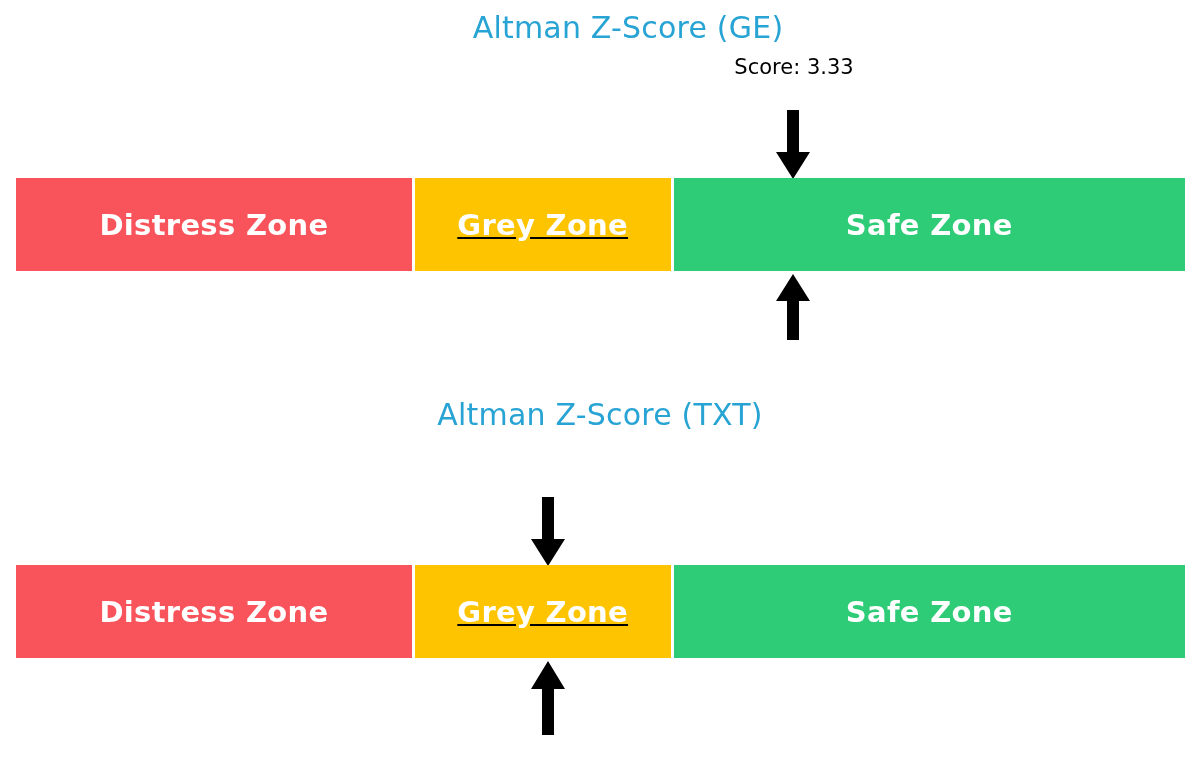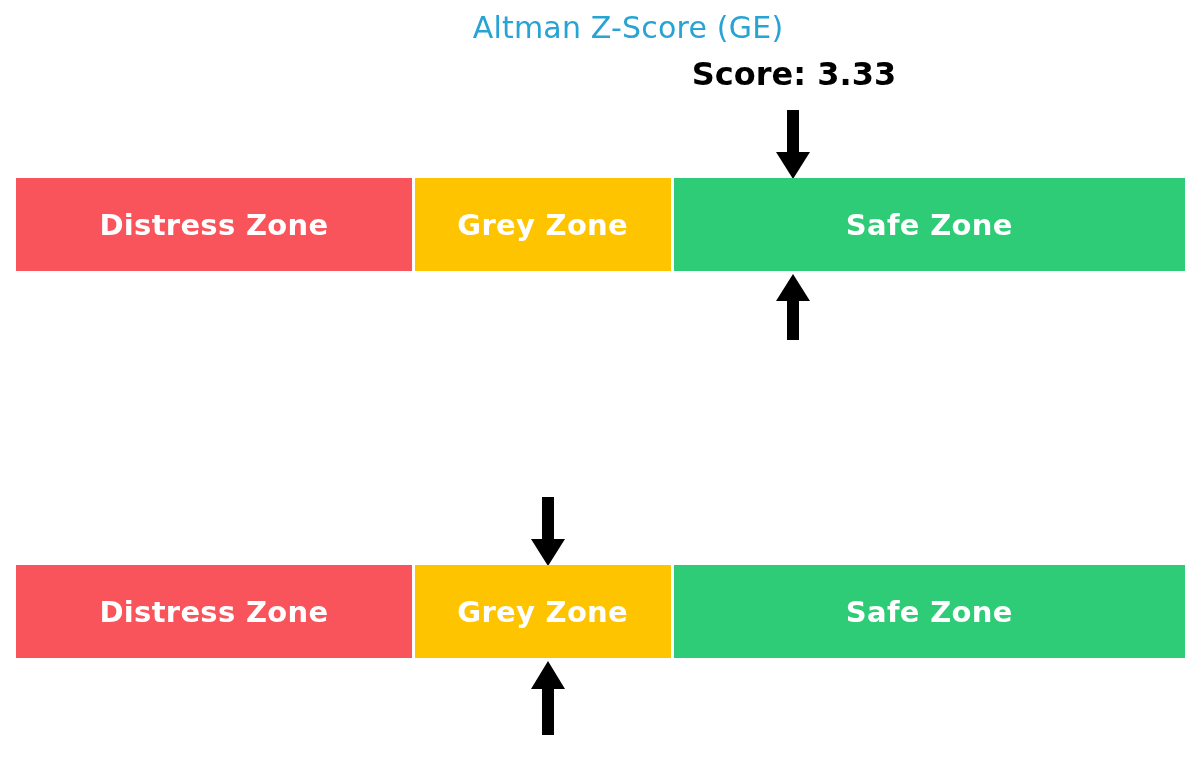--- a/index.html
+++ b/index.html
@@ -38,22 +38,22 @@
     color: #27a3d4;
     font-size: 30px;
     font-weight: 400;
     letter-spacing: 0.2px;
     white-space: nowrap;
   }
 
   
   .score-label {
     position: absolute;
-    font-size: 32px;
-    font-weight: bold;
+    font-size: 21px;
+    font-weight: normal;
     color: #000000;
     white-space: nowrap;
     text-align: right;
     transform: translateX(-50%);
   }
 
   
   .zone-bar {
     position: absolute;
     left: 16px;
@@ -69,21 +69,21 @@
     box-sizing: border-box;
   }
   .zone-label {
     color: #ffffff;
     font-size: 29px;
     font-weight: bold;
     letter-spacing: 0.3px;
     white-space: nowrap;
   }
   .zone-distress { width: 421px; background: #f9545b; margin-right: 3px; }
-  .zone-grey     { width: 272px; background: #fec400; margin-right: 3px; }
+  .zone-grey     { width: 272px; background: #fec400; margin-right: 3px; text-decoration: underline; }
   .zone-safe     { width: 544px; background: #2ecc77; }
 
   
   .arrow {
     position: absolute;
     transform: translateX(-50%);
   }
   .arrow svg { display: block; }
 </style>
 </head>
@@ -117,20 +117,21 @@
 
     <div class="arrow" style="left:793px; top:274px;">
       <svg width="36" height="67" viewBox="0 0 36 67" xmlns="http://www.w3.org/2000/svg">
         <polygon points="18,0 35,27 24,27 24,66 12,66 12,27 1,27" fill="#000000"></polygon>
       </svg>
     </div>
   </div>
 
   <div class="panel" id="panel-txt">
 
+    <div class="chart-title" style="top:10px;">Altman Z-Score (TXT)</div>
 
 
     <div class="arrow" style="left:548px; top:110px;">
       <svg width="36" height="70" viewBox="0 0 36 70" xmlns="http://www.w3.org/2000/svg">
         <polygon points="12,0 24,0 24,42 35,42 18,69 1,42 12,42" fill="#000000"></polygon>
       </svg>
     </div>
 
     <div class="zone-bar" style="top:178px;">
       <div class="zone zone-distress">

